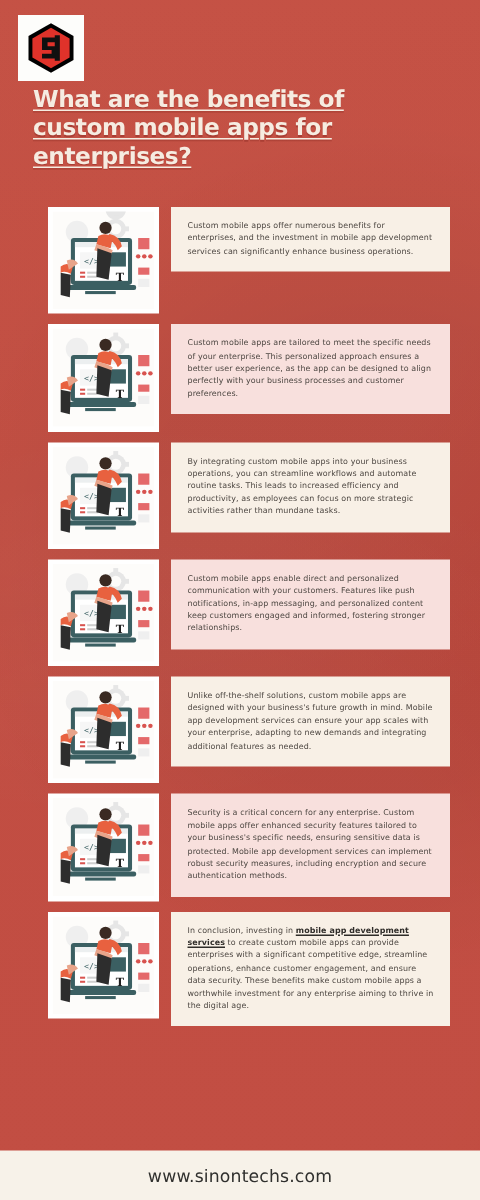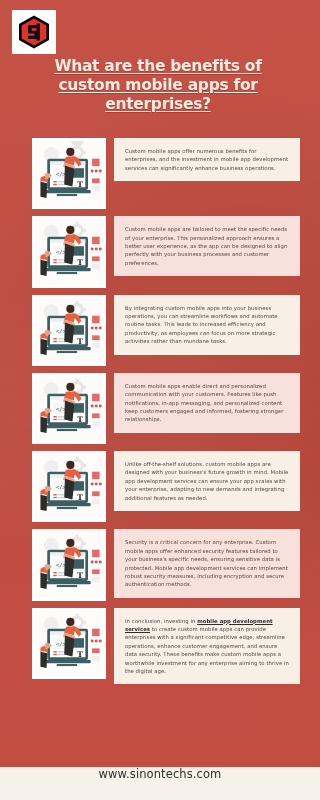--- a/index.html
+++ b/index.html
@@ -36,24 +36,23 @@
     height: 44px;
     background: #fdfdfb;
     display: flex;
     align-items: center;
     justify-content: center;
   }
   .logo-box svg { display: block; }
 
   .title {
     position: absolute;
-    left: 36px;
+    left: 22px;
     top: 57px;
     width: 244px;
-    text-align: center;
     color: #f6ece1;
     font-family: "DejaVu Sans", sans-serif;
     font-weight: 700;
     font-size: 15.5px;
     line-height: 19px;
     letter-spacing: -0.3px;
     text-decoration: underline;
     text-underline-offset: 2px;
     text-decoration-thickness: 1.3px;
     text-shadow: 0 1px 0 rgba(120,30,22,0.35);
@@ -106,21 +105,21 @@
 
   
   .footer {
     position: absolute;
     left: 0;
     bottom: 0;
     width: 320px;
     height: 33px;
     background: #f7f2e9;
     display: flex;
-    align-items: flex-start;
+    align-items: center;
     justify-content: center;
   }
   .footer-text {
     color: #30302e;
     font-family: "DejaVu Sans", sans-serif;
     font-size: 11.5px;
     letter-spacing: 0.1px;
   }
 </style>
 </head>

